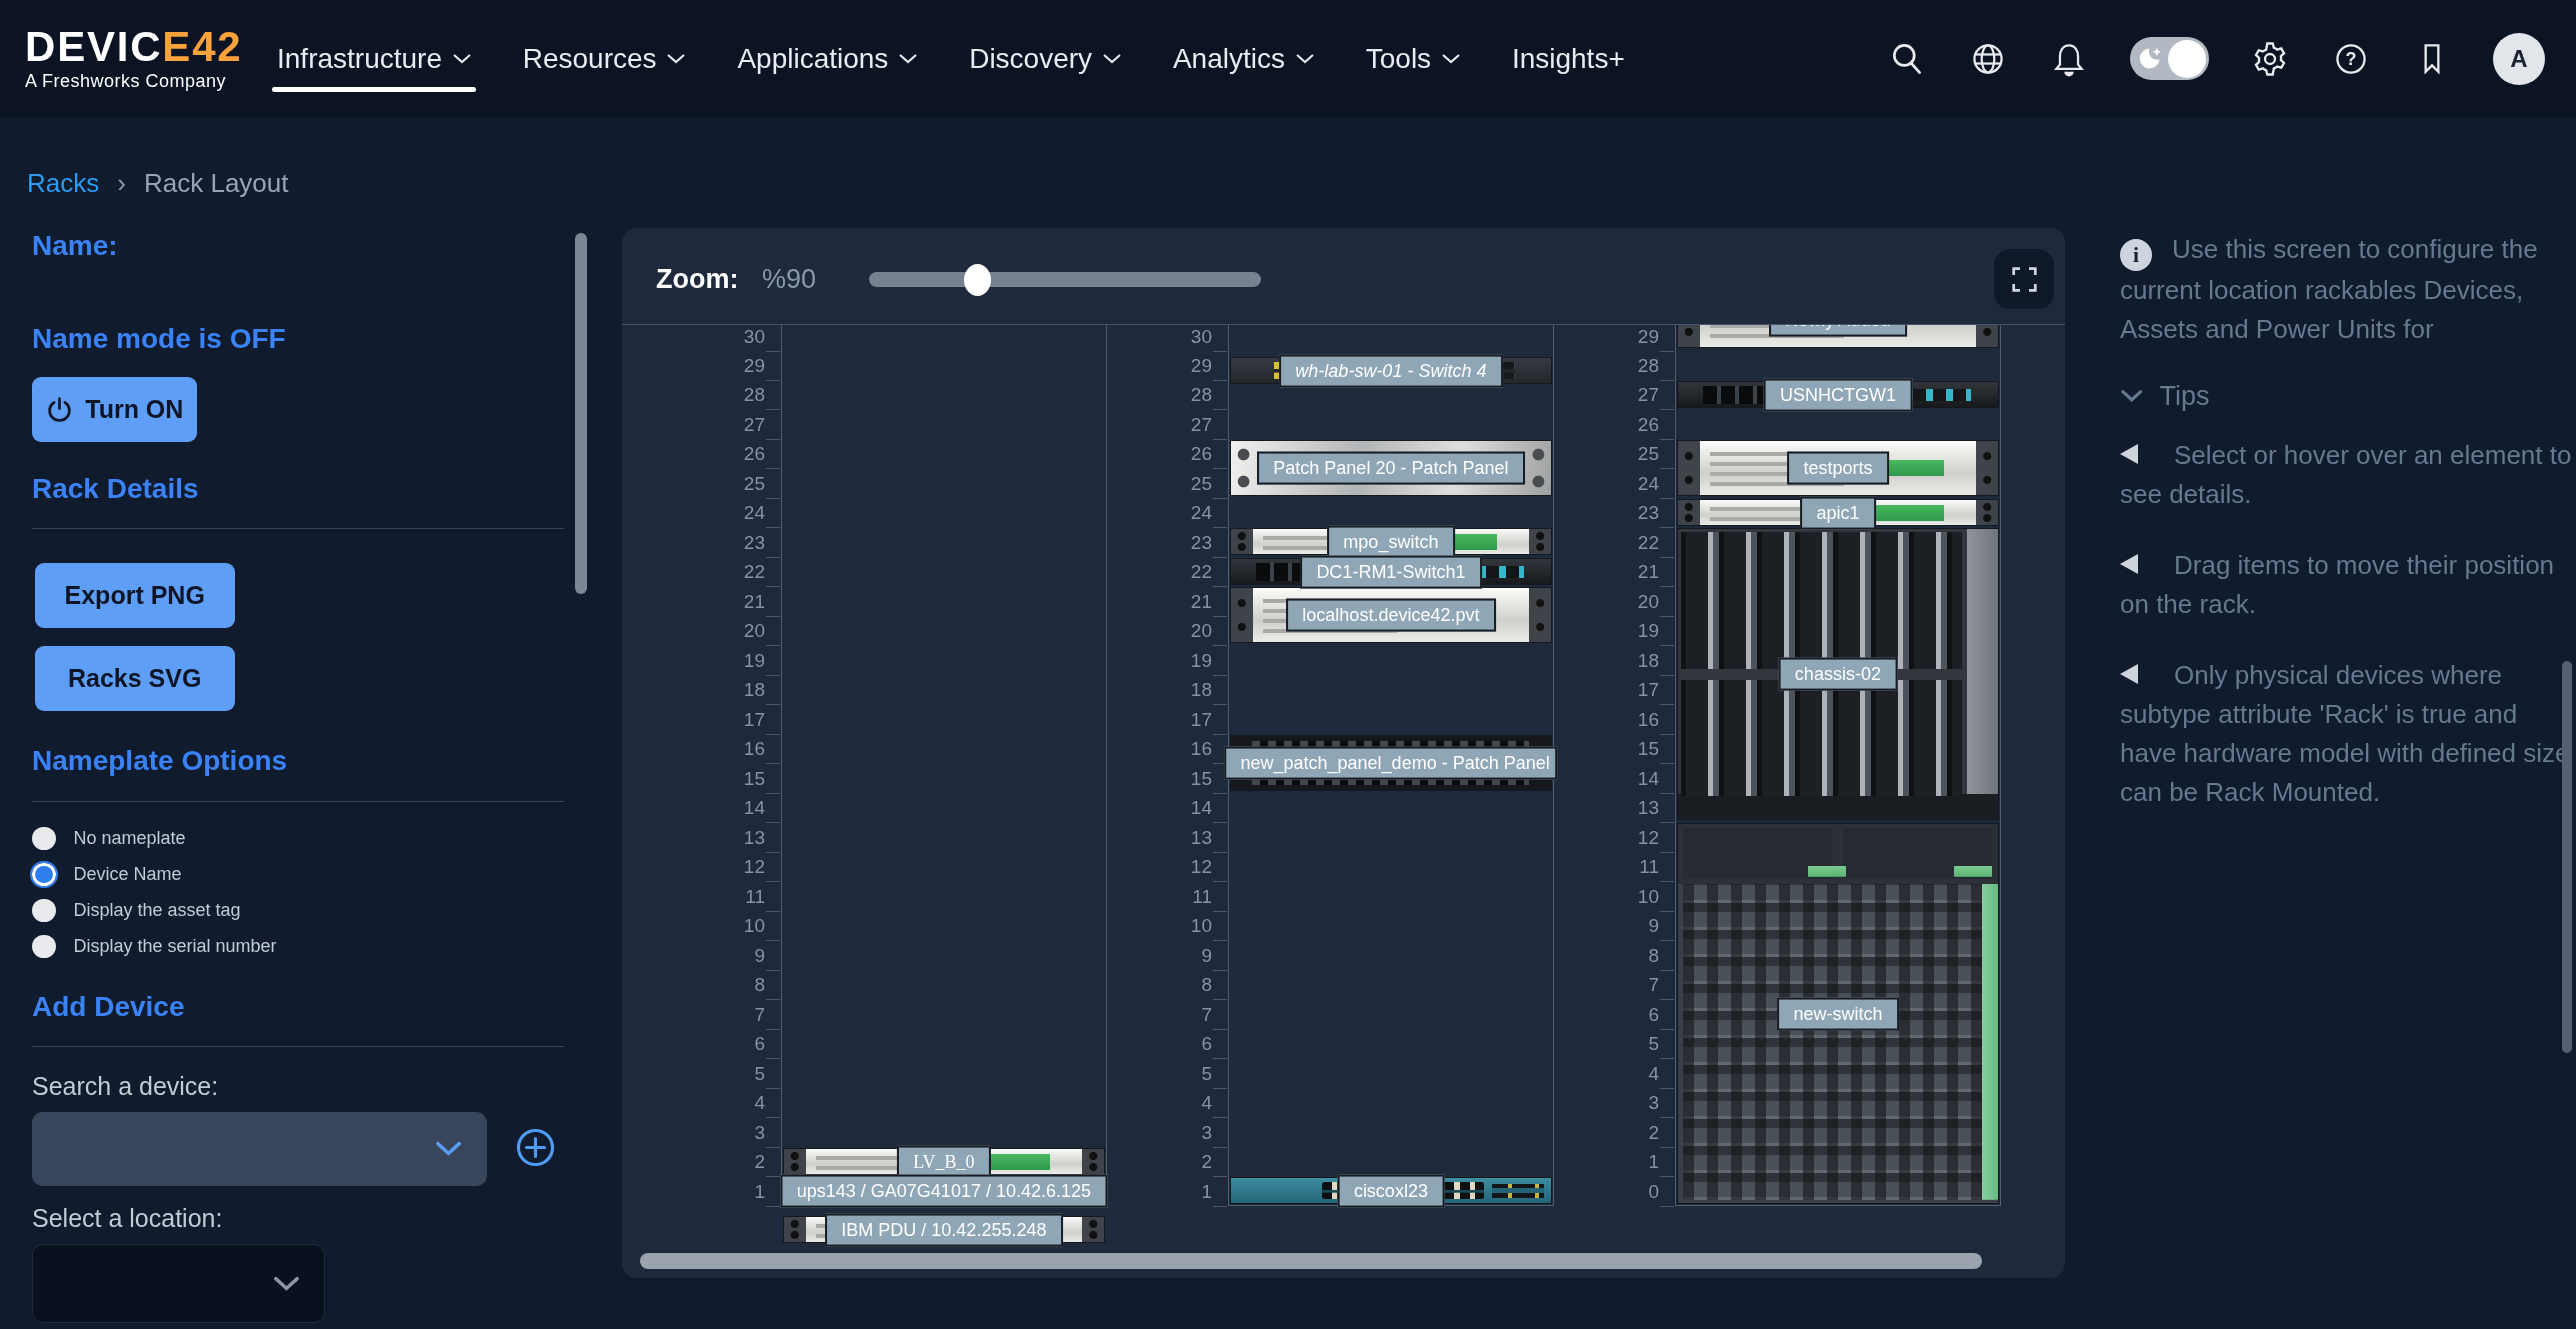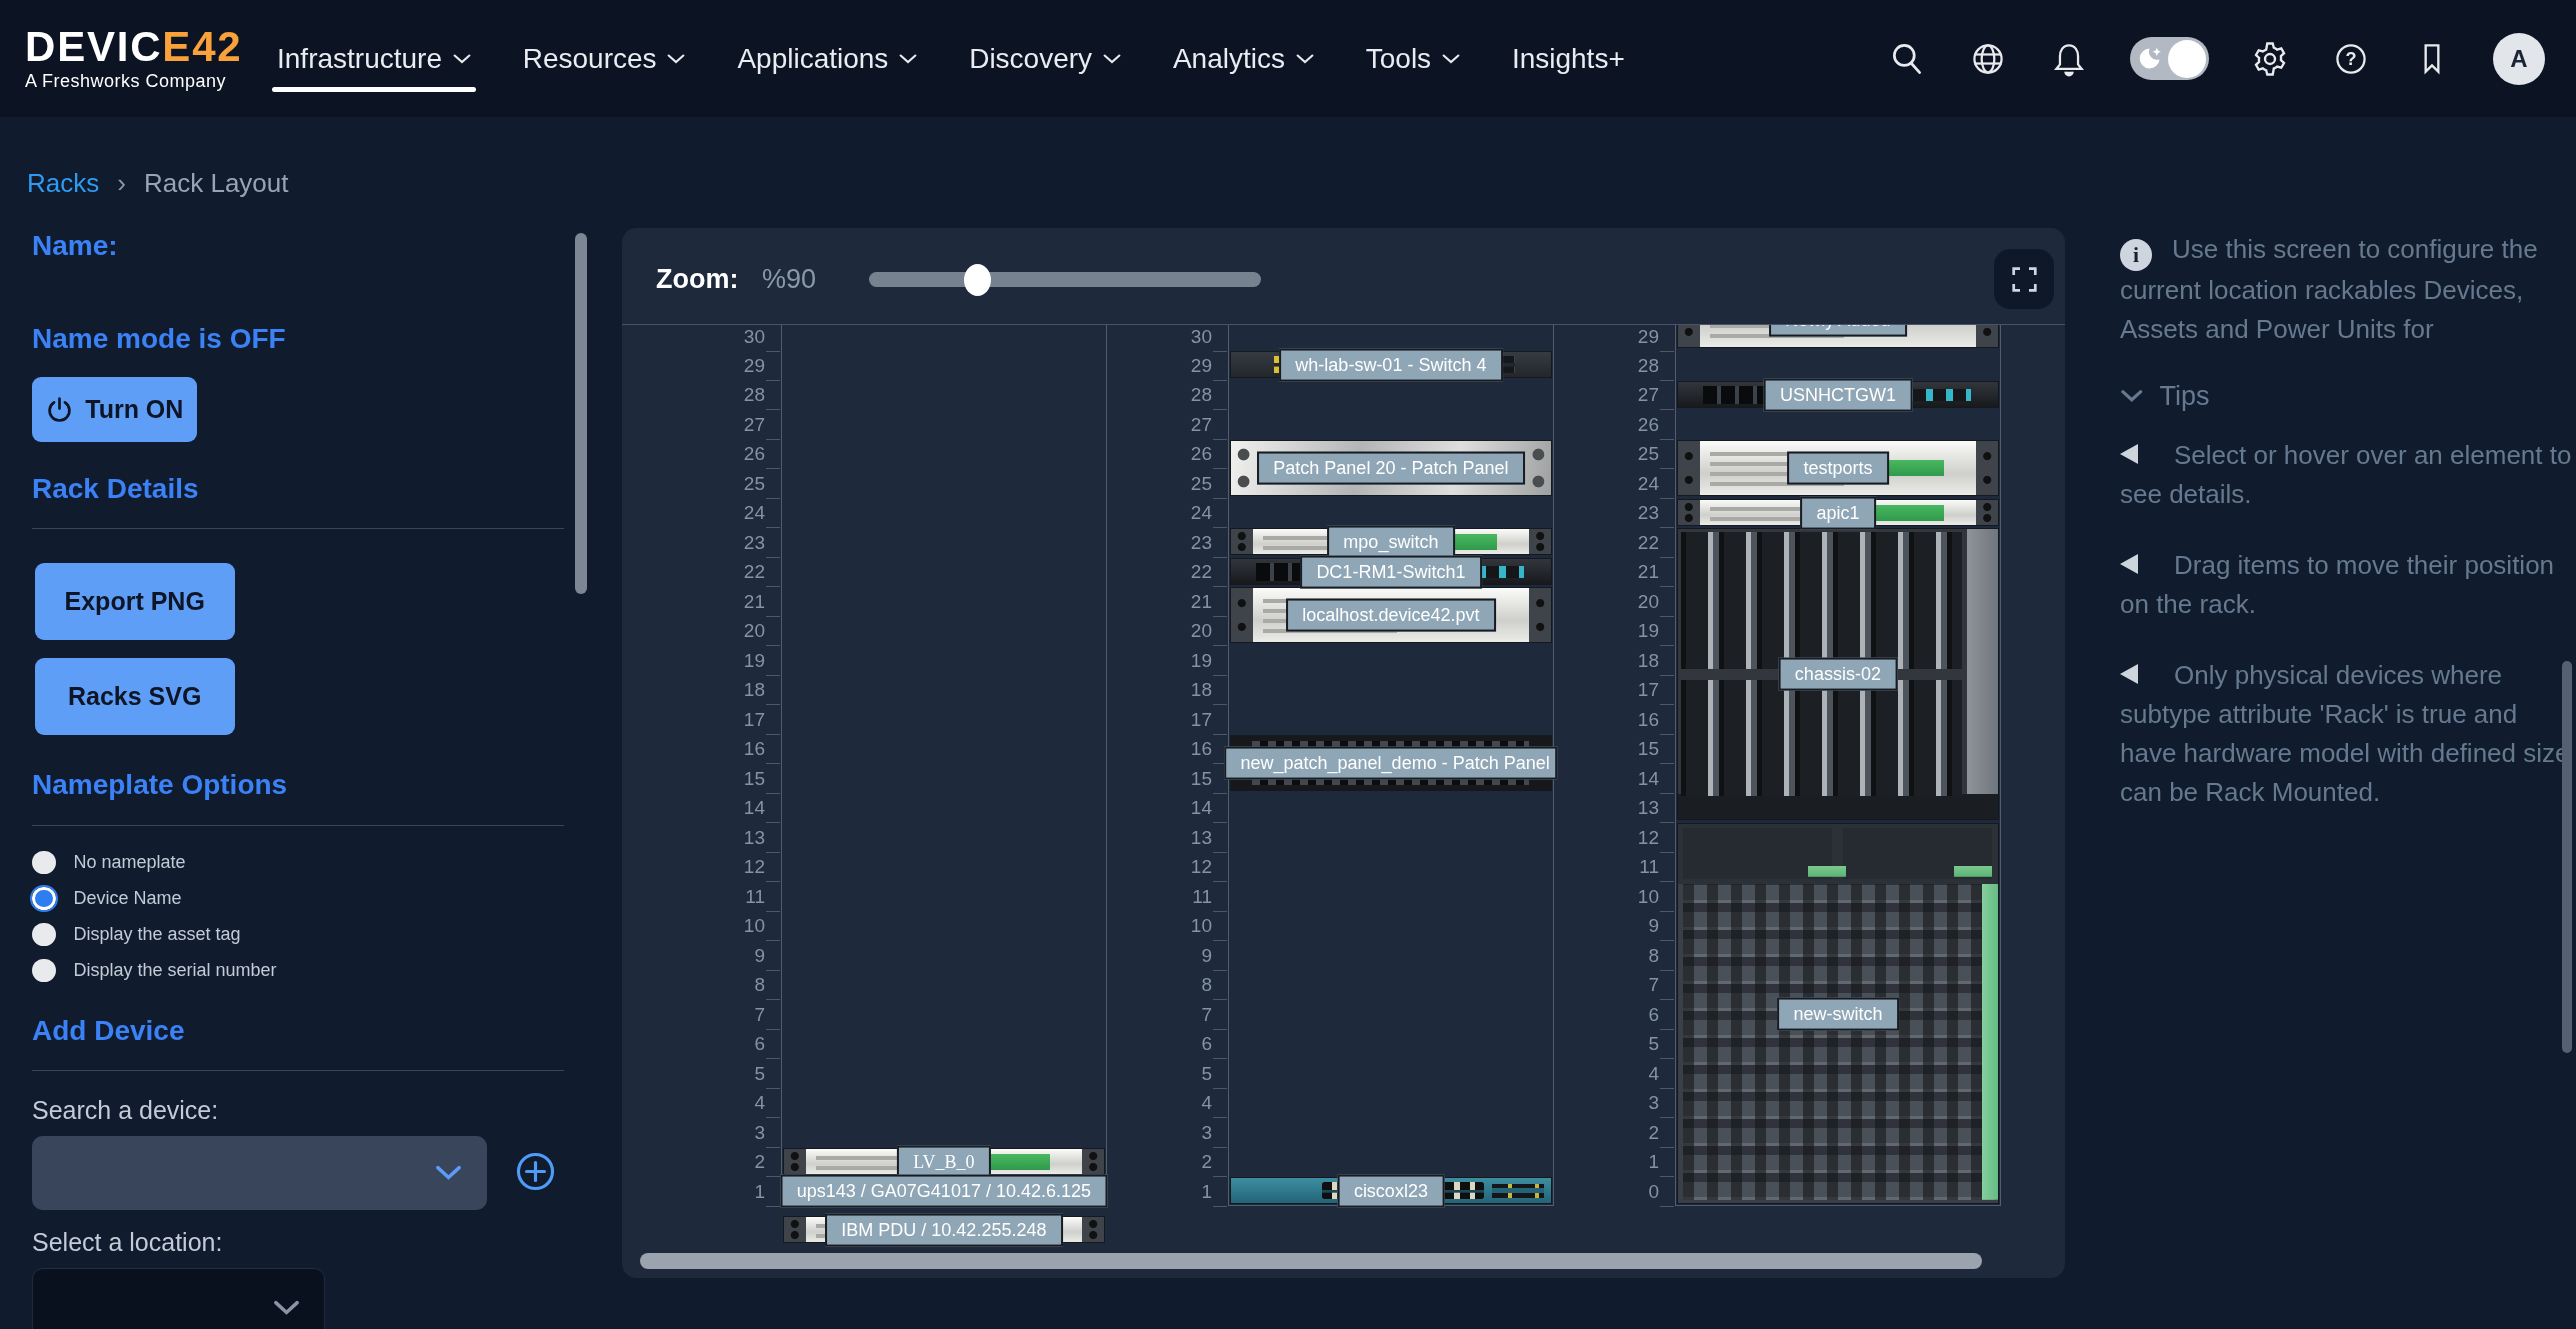--- a/index.html
+++ b/index.html
@@ -26,21 +26,21 @@
   #breadcrumb .bc-link{color:#2e9bf0;cursor:pointer;}
   #breadcrumb .bc-sep{color:#8b99ad;margin:0 10.8px;}
   #breadcrumb .bc-current{color:#98a4b5;}
   
   #sidebar{position:absolute;left:32px;top:230px;width:532px;}
   .sb-h{font-size:28px;font-weight:bold;color:#3b82f6;margin:0 0 9px 0;}
   .sb-gap{height:52px;}
   .btn{display:inline-flex;align-items:center;justify-content:center;gap:12.6px;background:#5e9ef6;color:#0d1526;
        font-size:25px;font-weight:bold;border:none;border-radius:9px;cursor:pointer;}
   #turn-on-btn{width:165px;height:65px;margin:12.6px 0 31px 0;}
-  .export-btn{width:200px;height:77px;margin:9px 0 9px 2.7px;}
+  .export-btn{width:200px;height:65px;margin:9px 0 9px 2.7px;}
   .divider{border:none;border-top:0.9px solid #39455a;margin:23.5px 0 25px 0;}
   .radio-row{display:flex;align-items:center;gap:18px;margin:12.6px 0;cursor:pointer;}
   .radio{width:23.5px;height:23.5px;border-radius:50%;background:#e8eaed;flex:0 0 auto;box-sizing:border-box;}
   .radio.checked{background:#2f7ef0;border:3.6px solid #fff;outline:2.7px solid #2f7ef0;}
   .radio-label{font-size:18px;color:#c3cbd6;}
   .field-label{font-size:25px;color:#c3cbd6;margin:18px 0 10.8px 0;}
   .select{position:relative;background:#39455a;border-radius:10.8px;cursor:pointer;}
   #device-select{width:455px;height:74px;}
   #location-select{width:293px;height:79px;background:#0a111e;box-shadow:inset 0 0 0 0.9px #222d40;}
   .select svg{position:absolute;right:25px;top:50%;transform:translateY(-50%);}
@@ -449,21 +449,21 @@
           <div class="tick" style="top: 649px;"></div>
           <div class="tick" style="top: 678px;"></div>
           <div class="tick" style="top: 708px;"></div>
           <div class="tick" style="top: 737px;"></div>
           <div class="tick" style="top: 767px;"></div>
           <div class="tick" style="top: 796px;"></div>
           <div class="tick" style="top: 826px;"></div>
           <div class="tick" style="top: 855px;"></div>
           <div class="tick" style="top: 885px;"></div>
           <div class="frame" style="width: 326px; height: 885px;">
-            <div class="device switch-ports-yellow" style="top: 30px; height: 27px;">
+            <div class="device switch-ports-yellow" style="top: 36px; height: 27px; font-style: italic;">
               <span class="plate">wh-lab-sw-01 - Switch 4</span>
             </div>
             <div class="device patch-panel-silver" style="top: 119px; height: 56px;">
               <span class="plate">Patch Panel 20 - Patch Panel</span>
             </div>
             <div class="device server-light-lcd" style="top: 207px; height: 27px;">
               <span class="plate">mpo_switch</span>
             </div>
             <div class="device switch-dark" style="top: 237px; height: 27px;">
               <span class="plate">DC1-RM1-Switch1</span>

